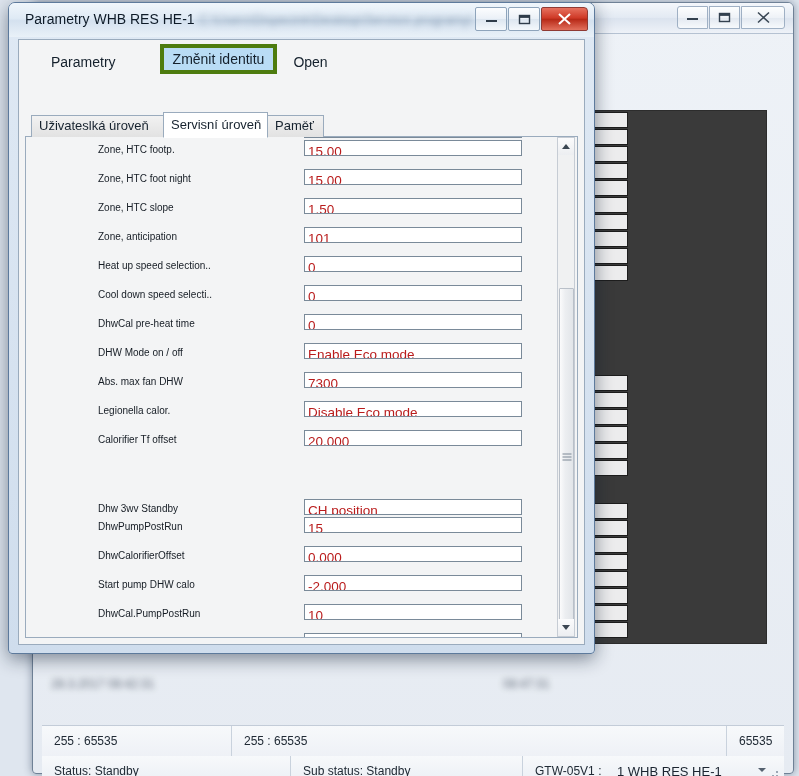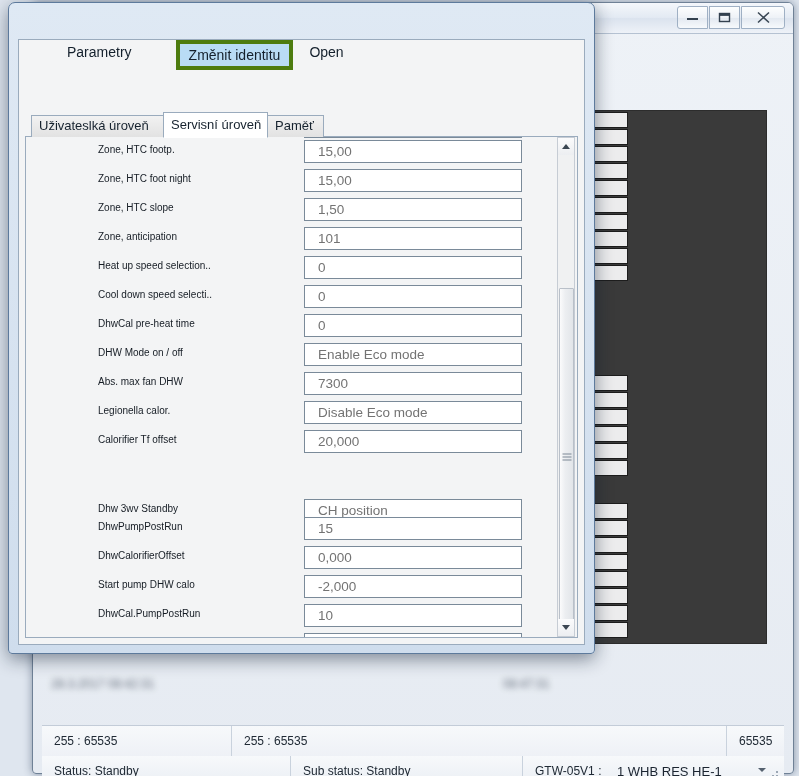--- a/index.html
+++ b/index.html
@@ -125,21 +125,21 @@
   .dbtn.close svg{stroke:#fff;}
   .dbtn svg{stroke:#2f3c4a;}
 
   .dlg-inner{
     position:absolute;left:9px;top:36px;right:9px;bottom:8px;
     background:#f3f4f5;border:1px solid #9aabbd;
   }
 
   
   .menubar{position:absolute;left:0;top:0;right:0;height:34px;
-    background:#f3f4f5;display:flex;align-items:flex-start;padding-left:38px;}
+    background:#f3f4f5;display:flex;align-items:flex-end;padding-left:22px;}
   .mitem{font-size:14px;color:#14202c;padding:4px 10px;margin-right:6px;white-space:nowrap;}
   .mitem.sel{background:#b9dcf5;border:4px solid #4d7c0f;padding:3px 9px;margin-left:28px;}
 
   
   .tabstrip{position:absolute;left:6px;top:72px;right:0;height:25px;}
   .tabline{position:absolute;left:0;right:6px;top:24px;height:1px;background:#9aabbd;}
   .tab{
     position:absolute;top:3px;height:22px;box-sizing:border-box;
     background:linear-gradient(180deg,#f2f2f2 0%,#e2e2e2 100%);
     border:1px solid #9aabbd;border-bottom:none;
@@ -153,23 +153,23 @@
   
   .plist{
     position:absolute;left:6px;top:97px;right:6px;bottom:6px;
     background:#f3f4f5;border:1px solid #9aabbd;border-top:none;overflow:hidden;
   }
   .prow{position:absolute;left:0;right:0;height:29px;}
   .plabel{
     position:absolute;left:72px;top:4px;font-size:10px;color:#151c24;white-space:nowrap;
   }
   .pfield{
-    position:absolute;left:278px;top:0px;width:218px;height:23px;box-sizing:border-box;
+    position:absolute;left:278px;top:0px;width:218px;height:16px;box-sizing:border-box;
     background:#fff;border:1px solid #7a8a99;
-    font-size:13.5px;color:#737373;line-height:21px;padding-left:13px;
+    font-size:13.5px;color:#b91c1c;line-height:21px;padding-left:3px;
     white-space:nowrap;overflow:hidden;
   }
   .ptop-clip{position:absolute;left:278px;top:-8px;width:218px;height:9px;
     background:#fff;border:1px solid #7a8a99;border-top:none;box-sizing:border-box;}
 
   
   .vsb{
     position:absolute;right:2px;top:0px;width:18px;bottom:0px;
     background:#f0f1f2;border:1px solid #c6ccd4;box-sizing:border-box;
   }
@@ -345,20 +345,42 @@
           <i style="left:4px;top:4px"></i>
             <i style="left:8px;top:0px"></i>
         </div>
       </div>
 
     </div>
   </div>
 
   <div class="dlg">
 
+    <div class="dlg-titlebar">
+      <div class="dlg-title">Parametry WHB RES HE-1</div>
+      <div class="dlg-title-blur">C:\Users\Dispecink\Desktop\Servisni programy\</div>
+      <div class="dlg-btns">
+        <div class="dbtn">
+          <svg width="13" height="9" viewBox="0 0 13 9">
+              <rect x="1" y="5" width="11" height="2" fill="#2f3c4a" stroke="none"></rect>
+            </svg>
+        </div>
+        <div class="dbtn">
+          <svg width="13" height="11" viewBox="0 0 13 11">
+              <rect x="1.5" y="1.5" width="10" height="8" fill="none" stroke="#2f3c4a" stroke-width="1.4"></rect>
+              <rect x="1.5" y="1.5" width="10" height="2.4" fill="#2f3c4a" stroke="none"></rect>
+            </svg>
+        </div>
+        <div class="dbtn close">
+          <svg width="17" height="14" viewBox="0 0 17 14">
+              <path d="M3 2 L14 12 M14 2 L3 12" stroke="#ffffff" stroke-width="2" fill="none"></path>
+            </svg>
+        </div>
+      </div>
+    </div>
 
     <div class="dlg-inner">
 
       <div class="menubar" id="menubar">
           <div class="mitem">Parametry</div>
           <div class="mitem sel">Změnit identitu</div>
           <div class="mitem">Open</div>
         </div>
 
       <div class="tabstrip" id="tabstrip">

